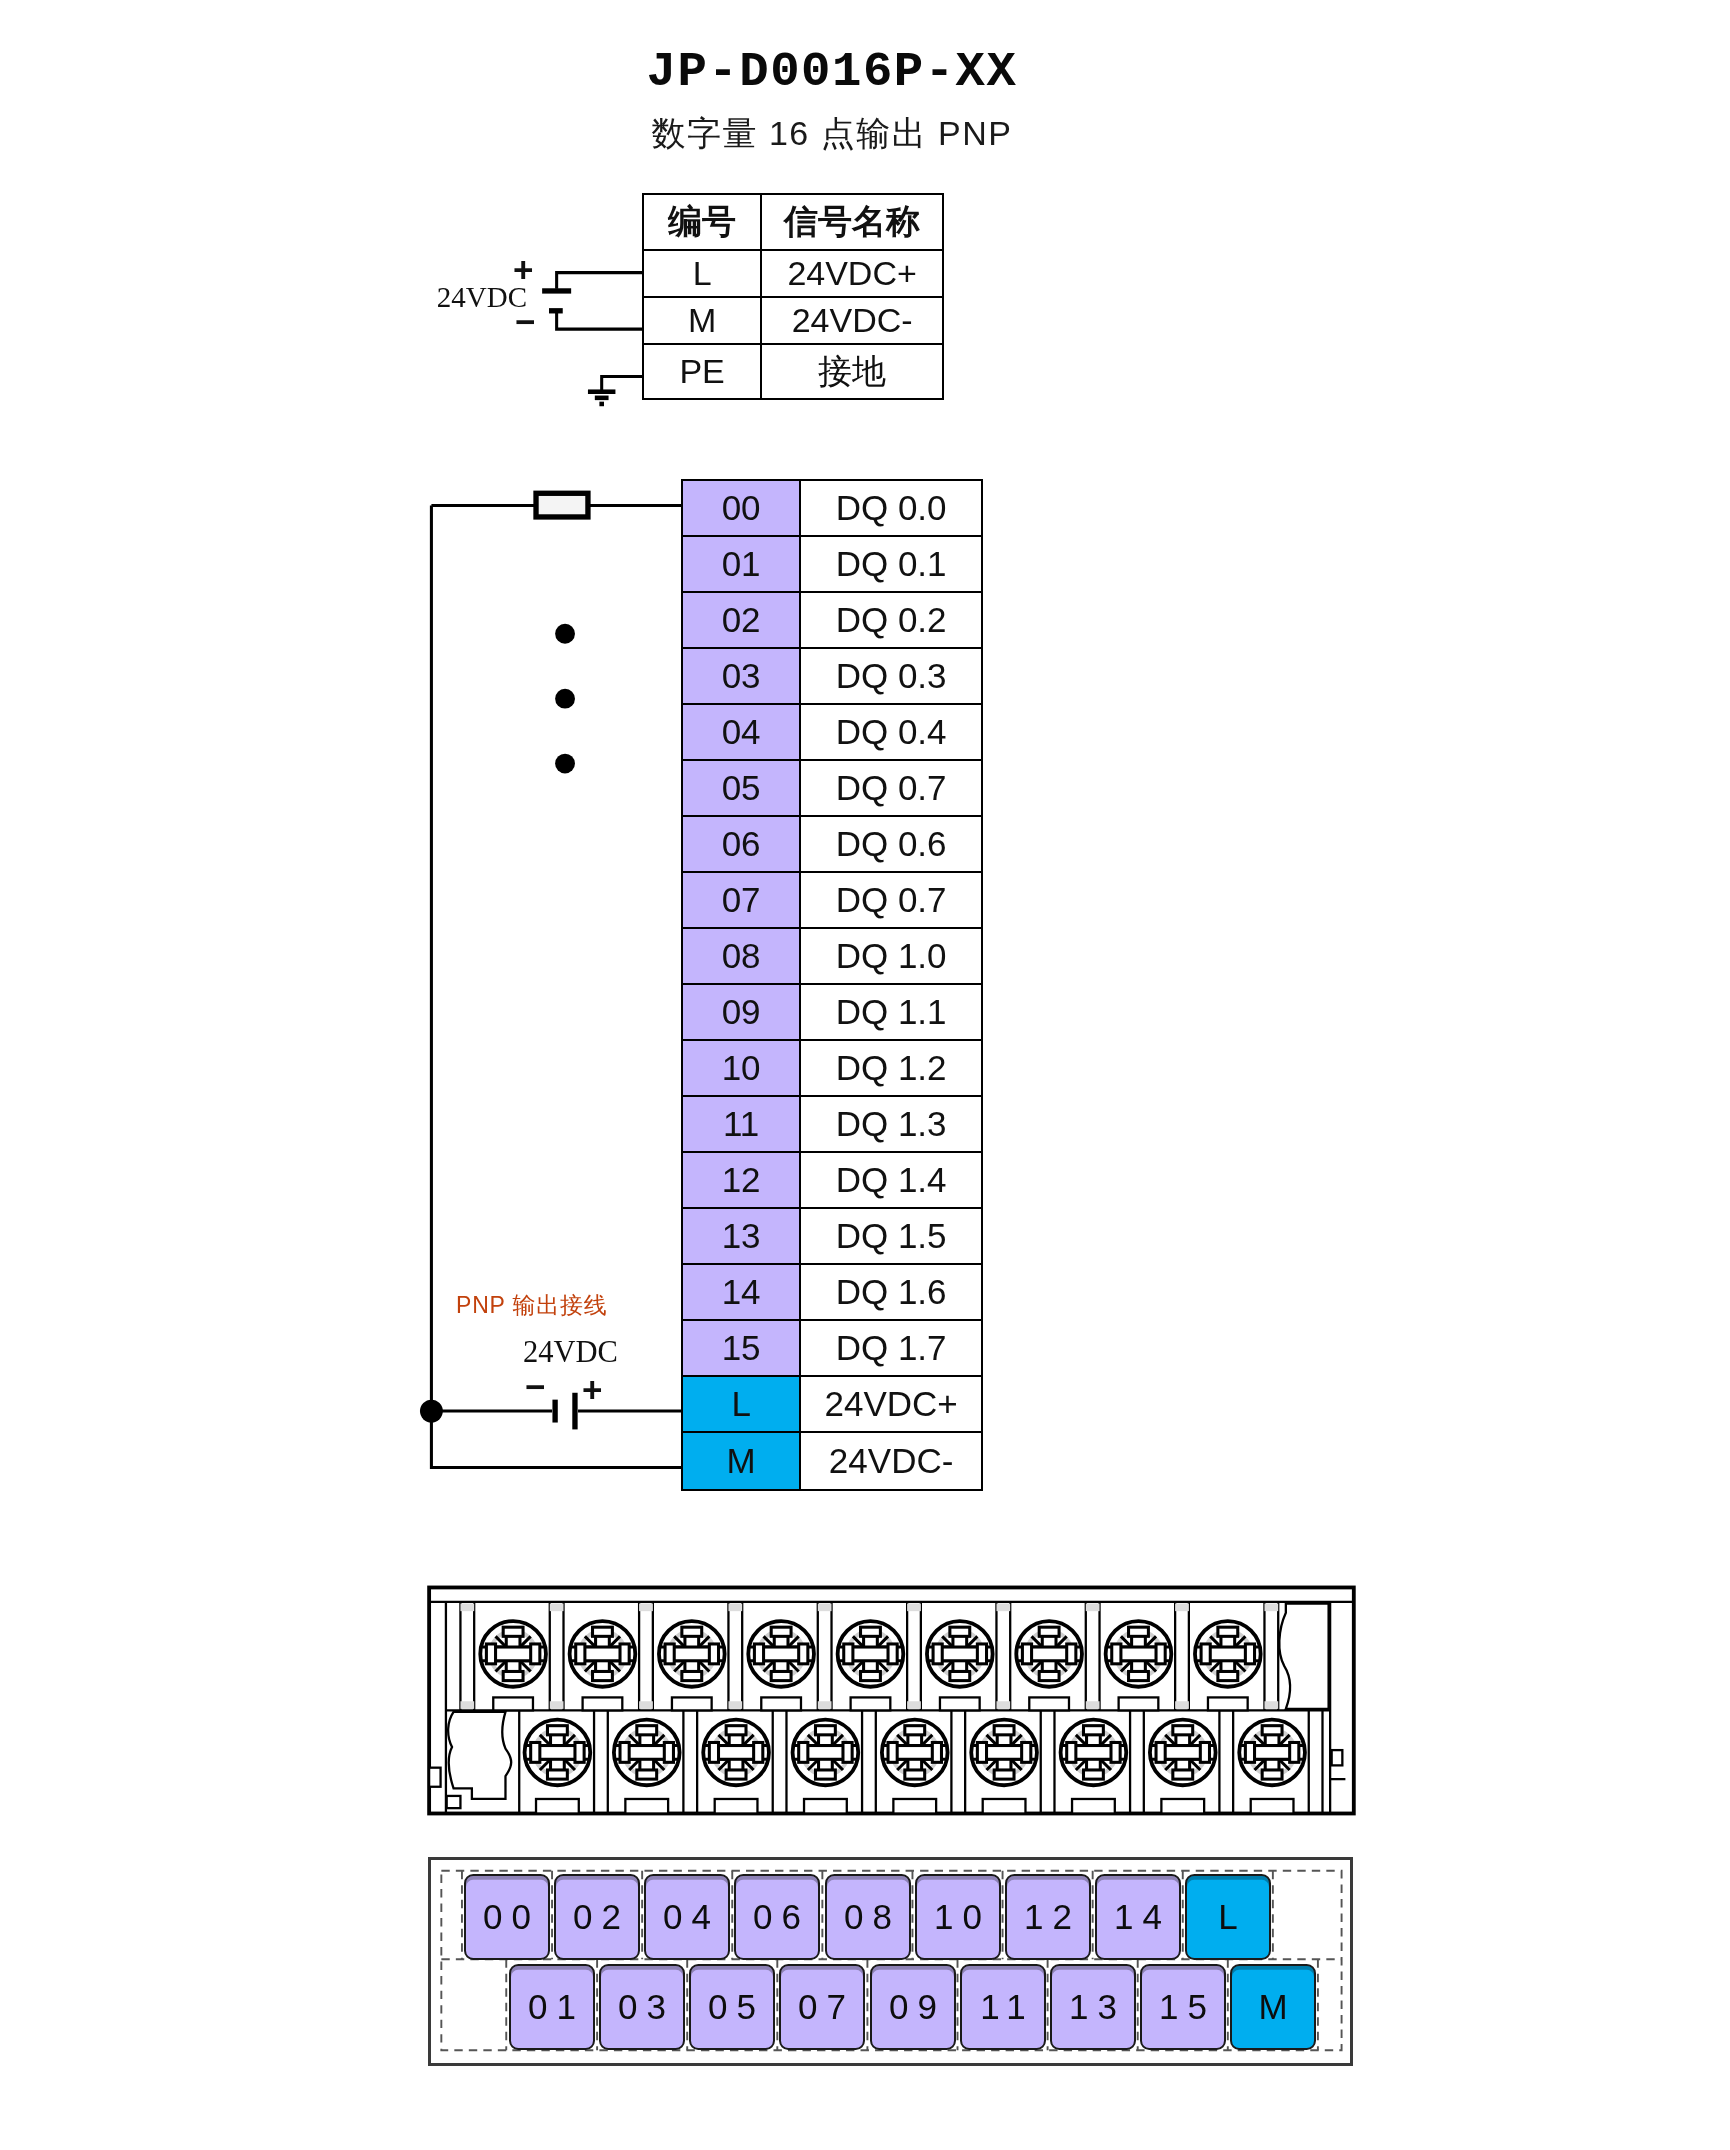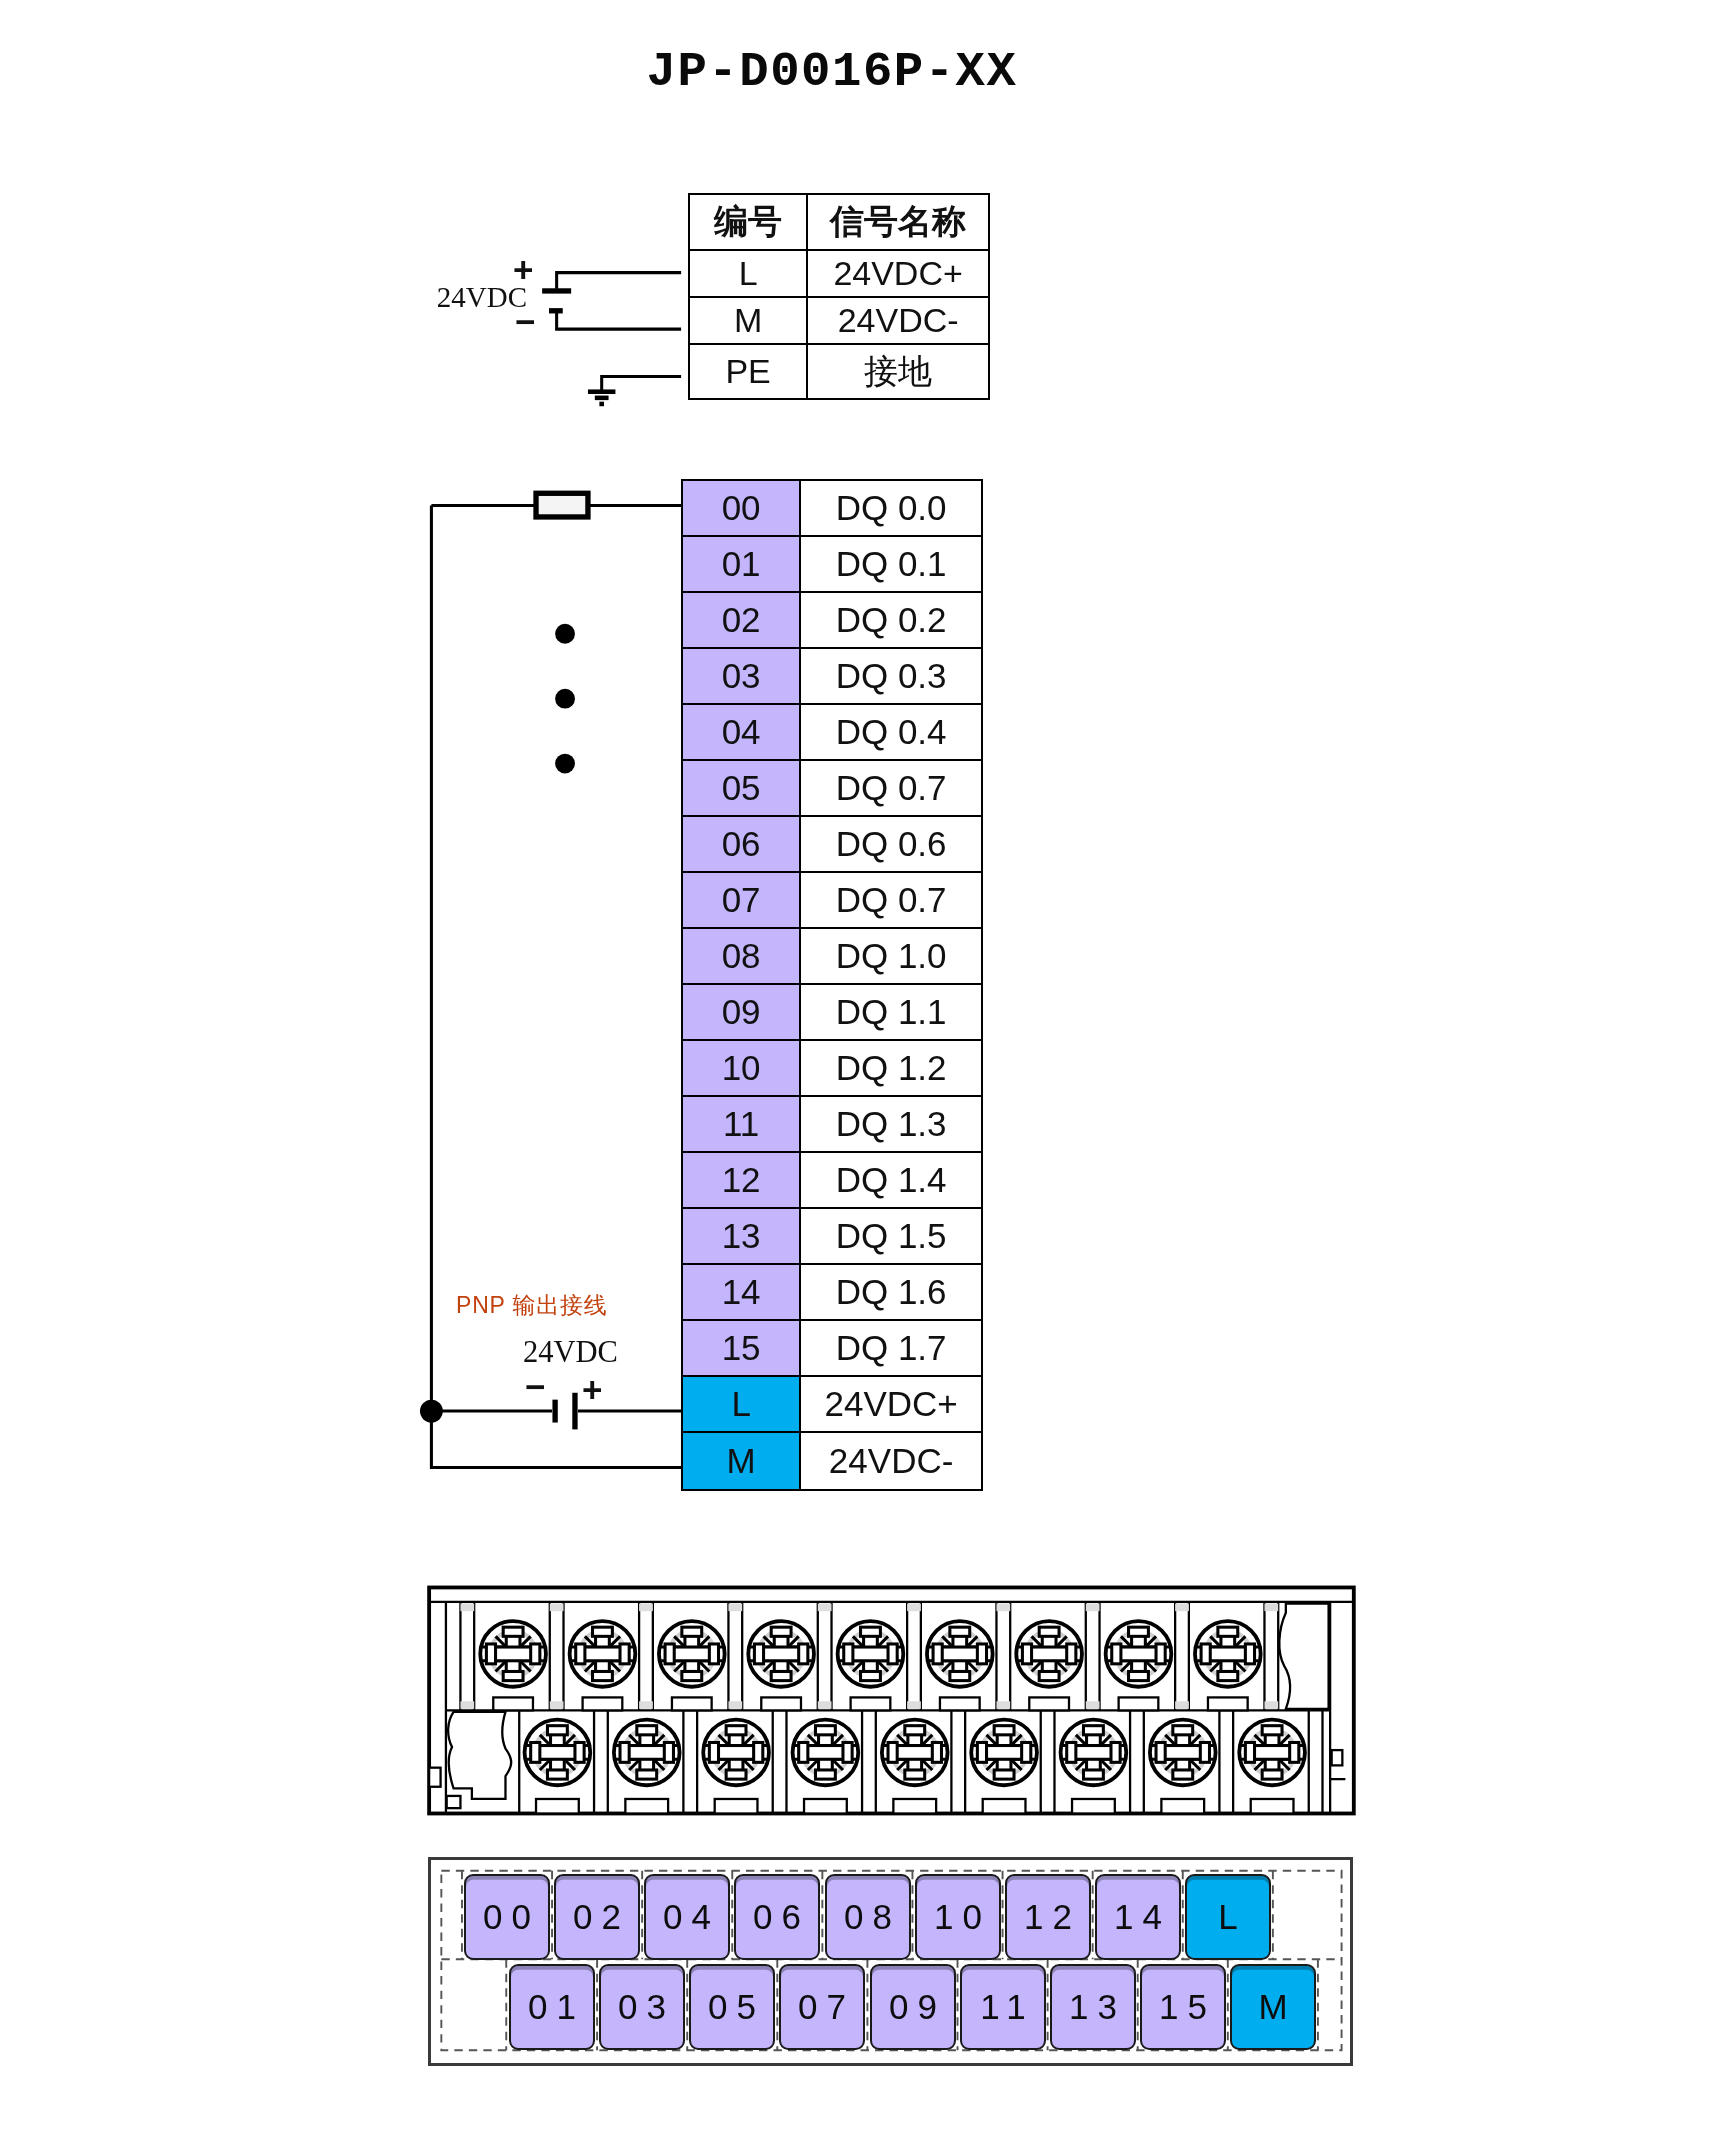--- a/index.html
+++ b/index.html
@@ -9,21 +9,21 @@
   }
   .abs{position:absolute;}
   
   .title-wrap{left:0;top:44px;width:1664px;text-align:center;}
   .main-title{font-size:49px;font-weight:800;letter-spacing:1.5px;color:#0a0a0a;font-family:Liberation Mono, monospace;}
   .sub-title{margin-top:10.7px;font-size:34px;font-weight:400;color:#1a1a1a;letter-spacing:1.5px;}
   
   .tbl{position:absolute;border:2.3px solid #000;box-sizing:border-box;background:#fff;}
   .trow{display:flex;box-sizing:border-box;}
   .tcell{display:flex;align-items:center;justify-content:center;box-sizing:border-box;}
-  .power-table{left:688px;top:193px;width:302px;}
+  .power-table{left:642px;top:193px;width:302px;}
   .power-table .c1{width:119px;border-right:2.3px solid #000;}
   .power-table .c2{width:181px;}
   .power-table .trow{border-bottom:2.3px solid #000;}
   .power-table .trow:last-child{border-bottom:none;}
   .power-table .hrow{height:56px;font-weight:700;font-size:34px;}
   .power-table .r1{height:47px;font-size:34px;}
   .power-table .r2{height:47px;font-size:34px;}
   .power-table .r3{height:53px;font-size:34px;}
   .io-table{left:681px;top:479px;width:302px;}
   .io-table .trow{height:56px;border-bottom:2.3px solid #000;font-size:35px;}
@@ -258,20 +258,21 @@
     <line x1="1254" y1="2566" x2="1254" y2="2685"></line>
       <line x1="1372" y1="2566" x2="1372" y2="2685"></line>
     <line x1="1490" y1="2566" x2="1490" y2="2685"></line>
       <line x1="1608" y1="2566" x2="1608" y2="2685"></line>
     <line x1="1726" y1="2566" x2="1726" y2="2685"></line>
   </g>
 </svg>
 
 <div class="abs title-wrap html-layer-above">
   <div class="main-title">JP-D0016P-XX</div>
+  <div class="sub-title">数字量 16 点输出  PNP</div>
 </div>
 
 <div class="tbl power-table html-layer-above">
   <div class="trow hrow">
     <div class="tcell c1">编号</div>
     <div class="tcell c2">信号名称</div>
   </div>
   <div class="trow r1">
     <div class="tcell c1">L</div>
     <div class="tcell c2">24VDC+</div>

